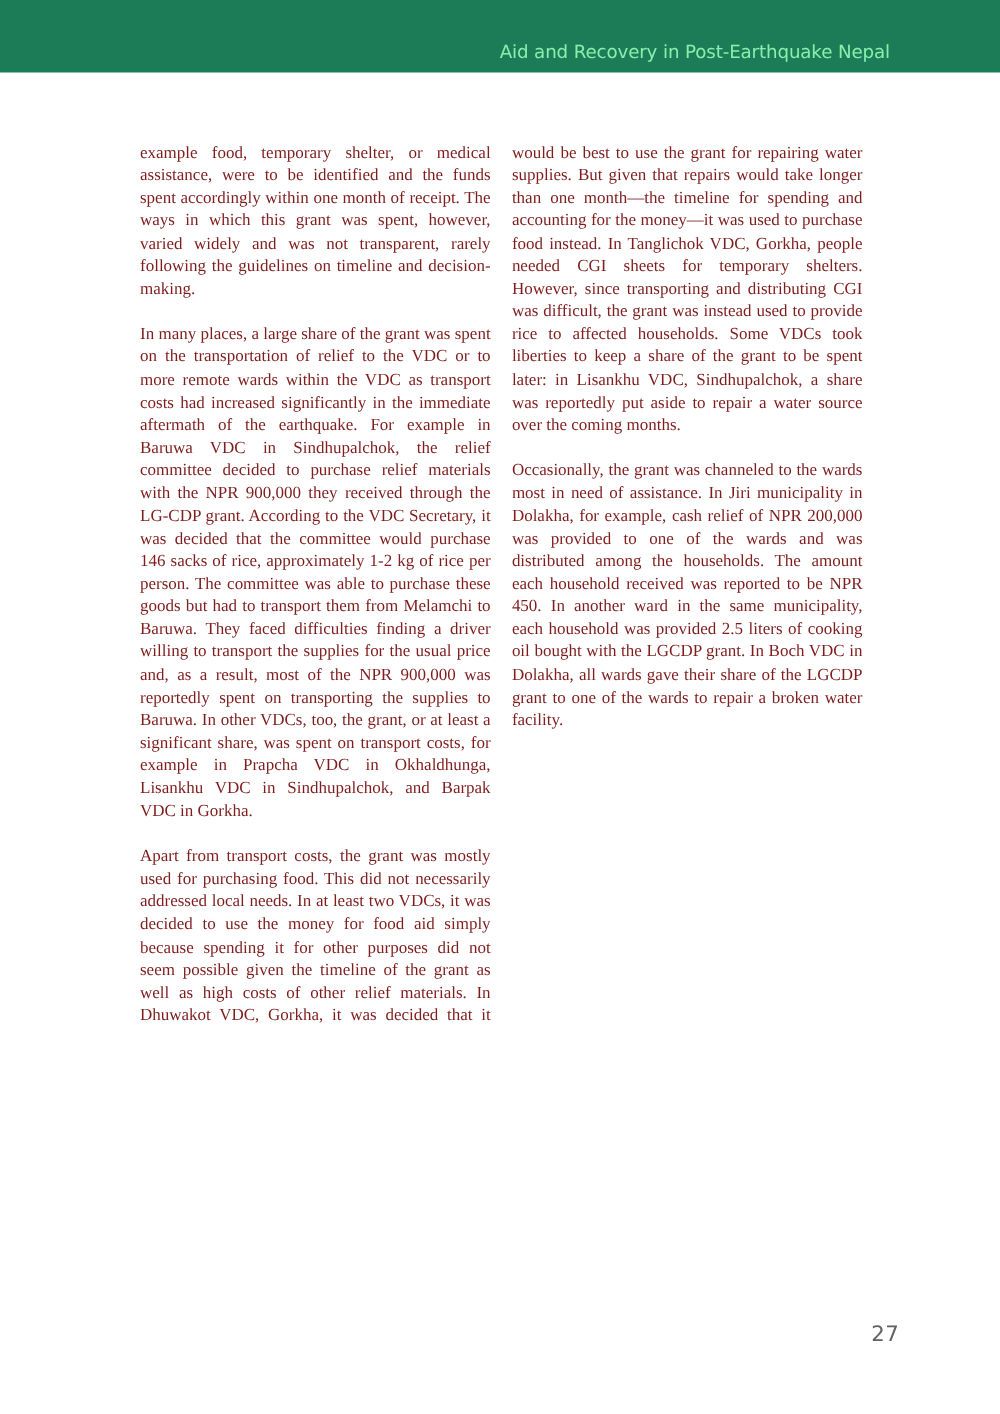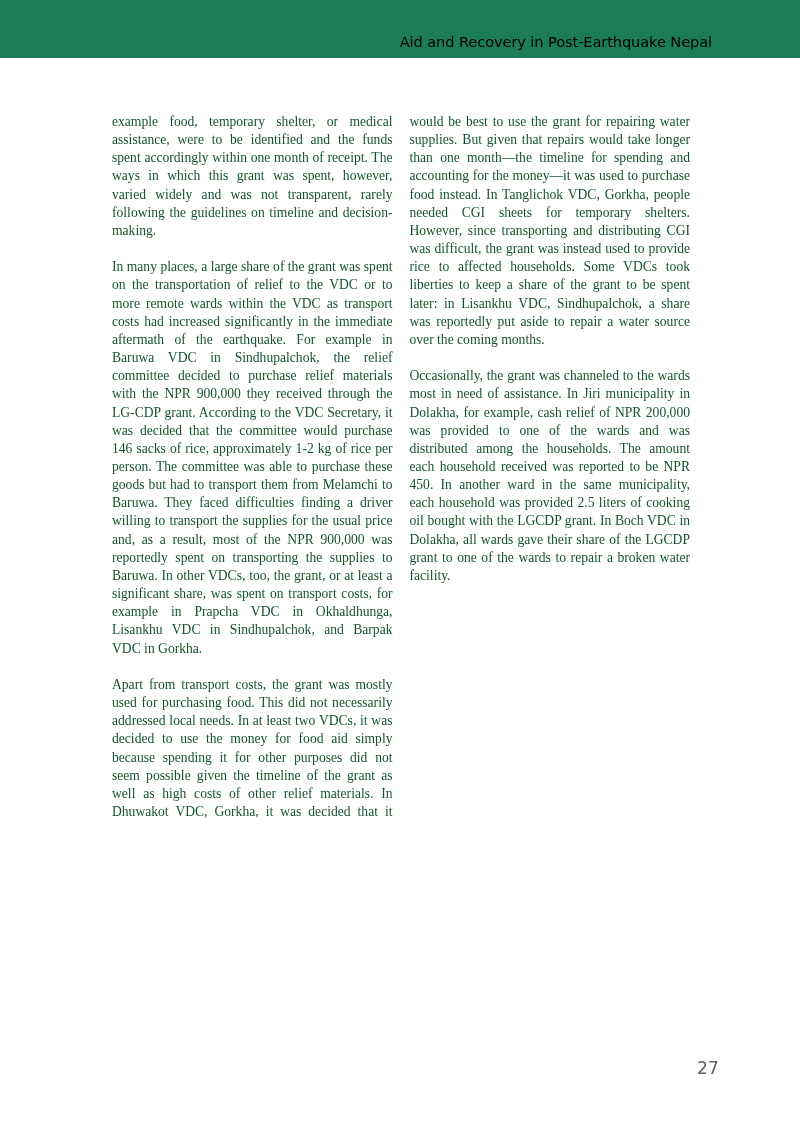--- a/index.html
+++ b/index.html
@@ -22,21 +22,21 @@
     left: 0;
     width: 800px;
     height: 58px;
     background: #1d7c58;
     box-sizing: border-box;
   }
   .page-header .header-title {
     position: absolute;
     right: 88px;
     bottom: 8px;
-    color: #000000;
+    color: #86efac;
     font-family: "DejaVu Sans", sans-serif;
     font-size: 14.6px;
     letter-spacing: -0.1px;
     white-space: nowrap;
     font-weight: 400;
   }
 
   
   .page-body {
     position: absolute;
@@ -50,21 +50,21 @@
     column-gap: 17px;
     column-fill: auto;
     height: 718px;
   }
   .text-columns p {
     margin: 0 0 18.2px 0;
     font-size: 13.6px;
     line-height: 18.15px;
     text-align: justify;
     text-justify: inter-word;
-    color: #14532d;
+    color: #7f1d1d;
     hyphens: none;
     -webkit-hyphens: none;
     orphans: 1;
     widows: 1;
   }
   .text-columns p:last-child {
     margin-bottom: 0;
   }
 
   

